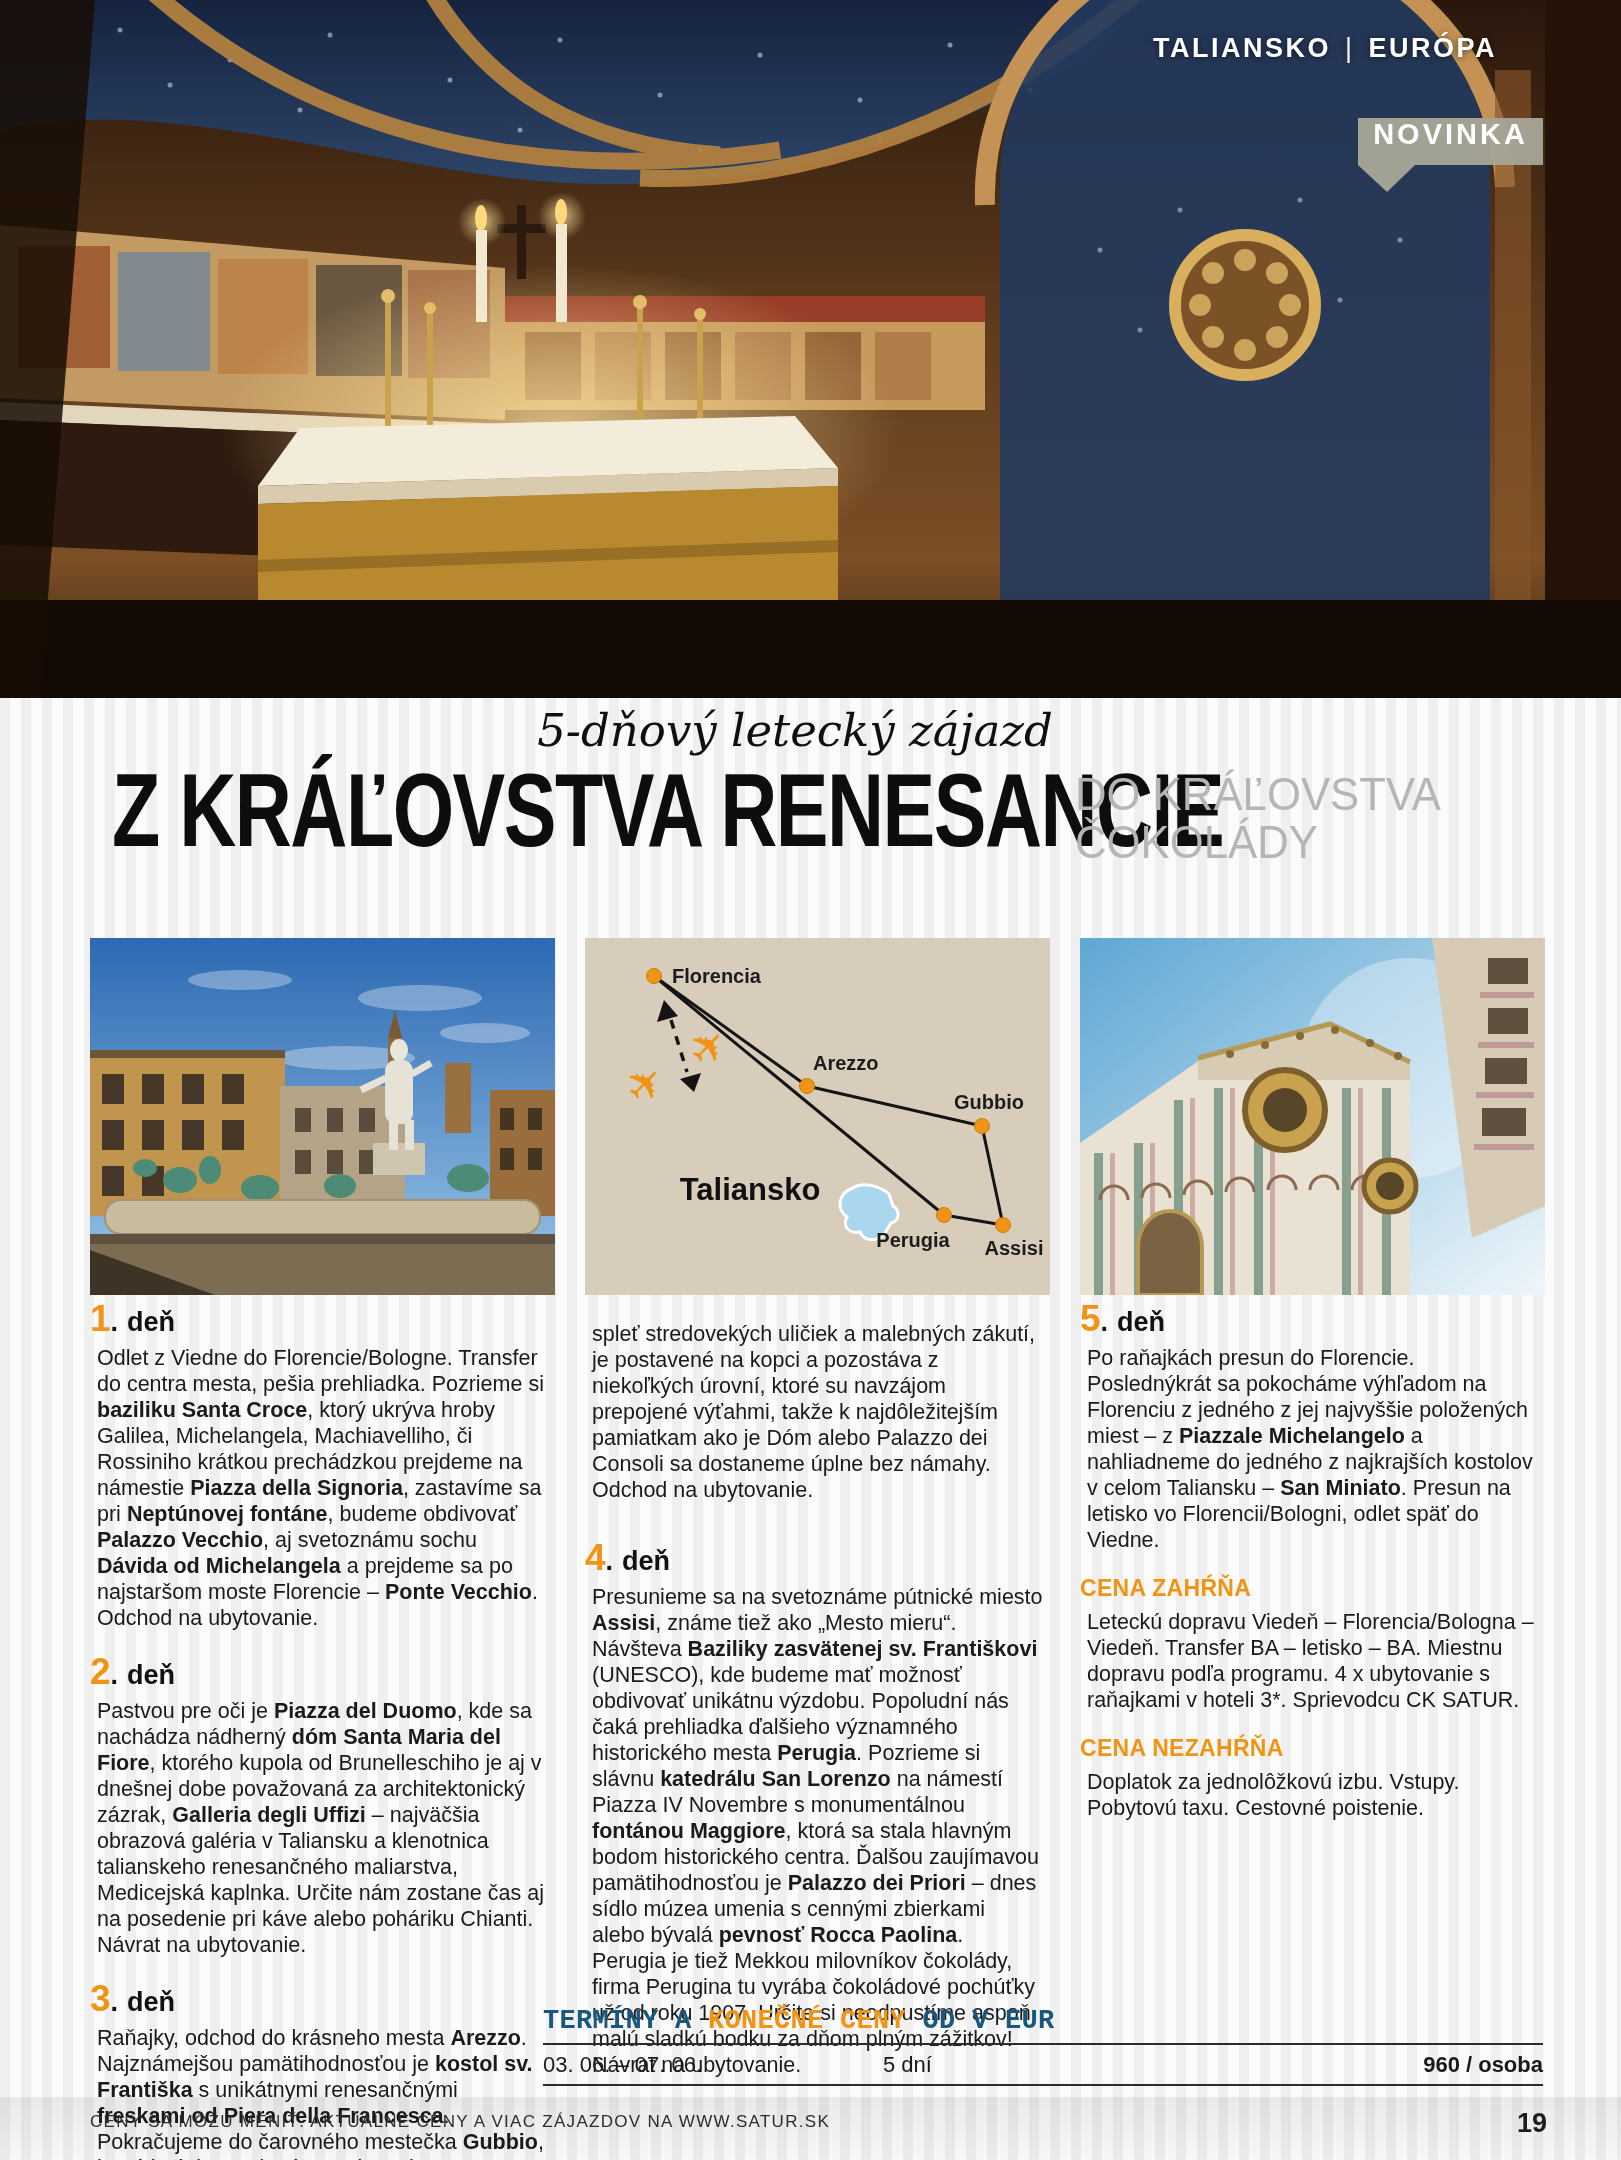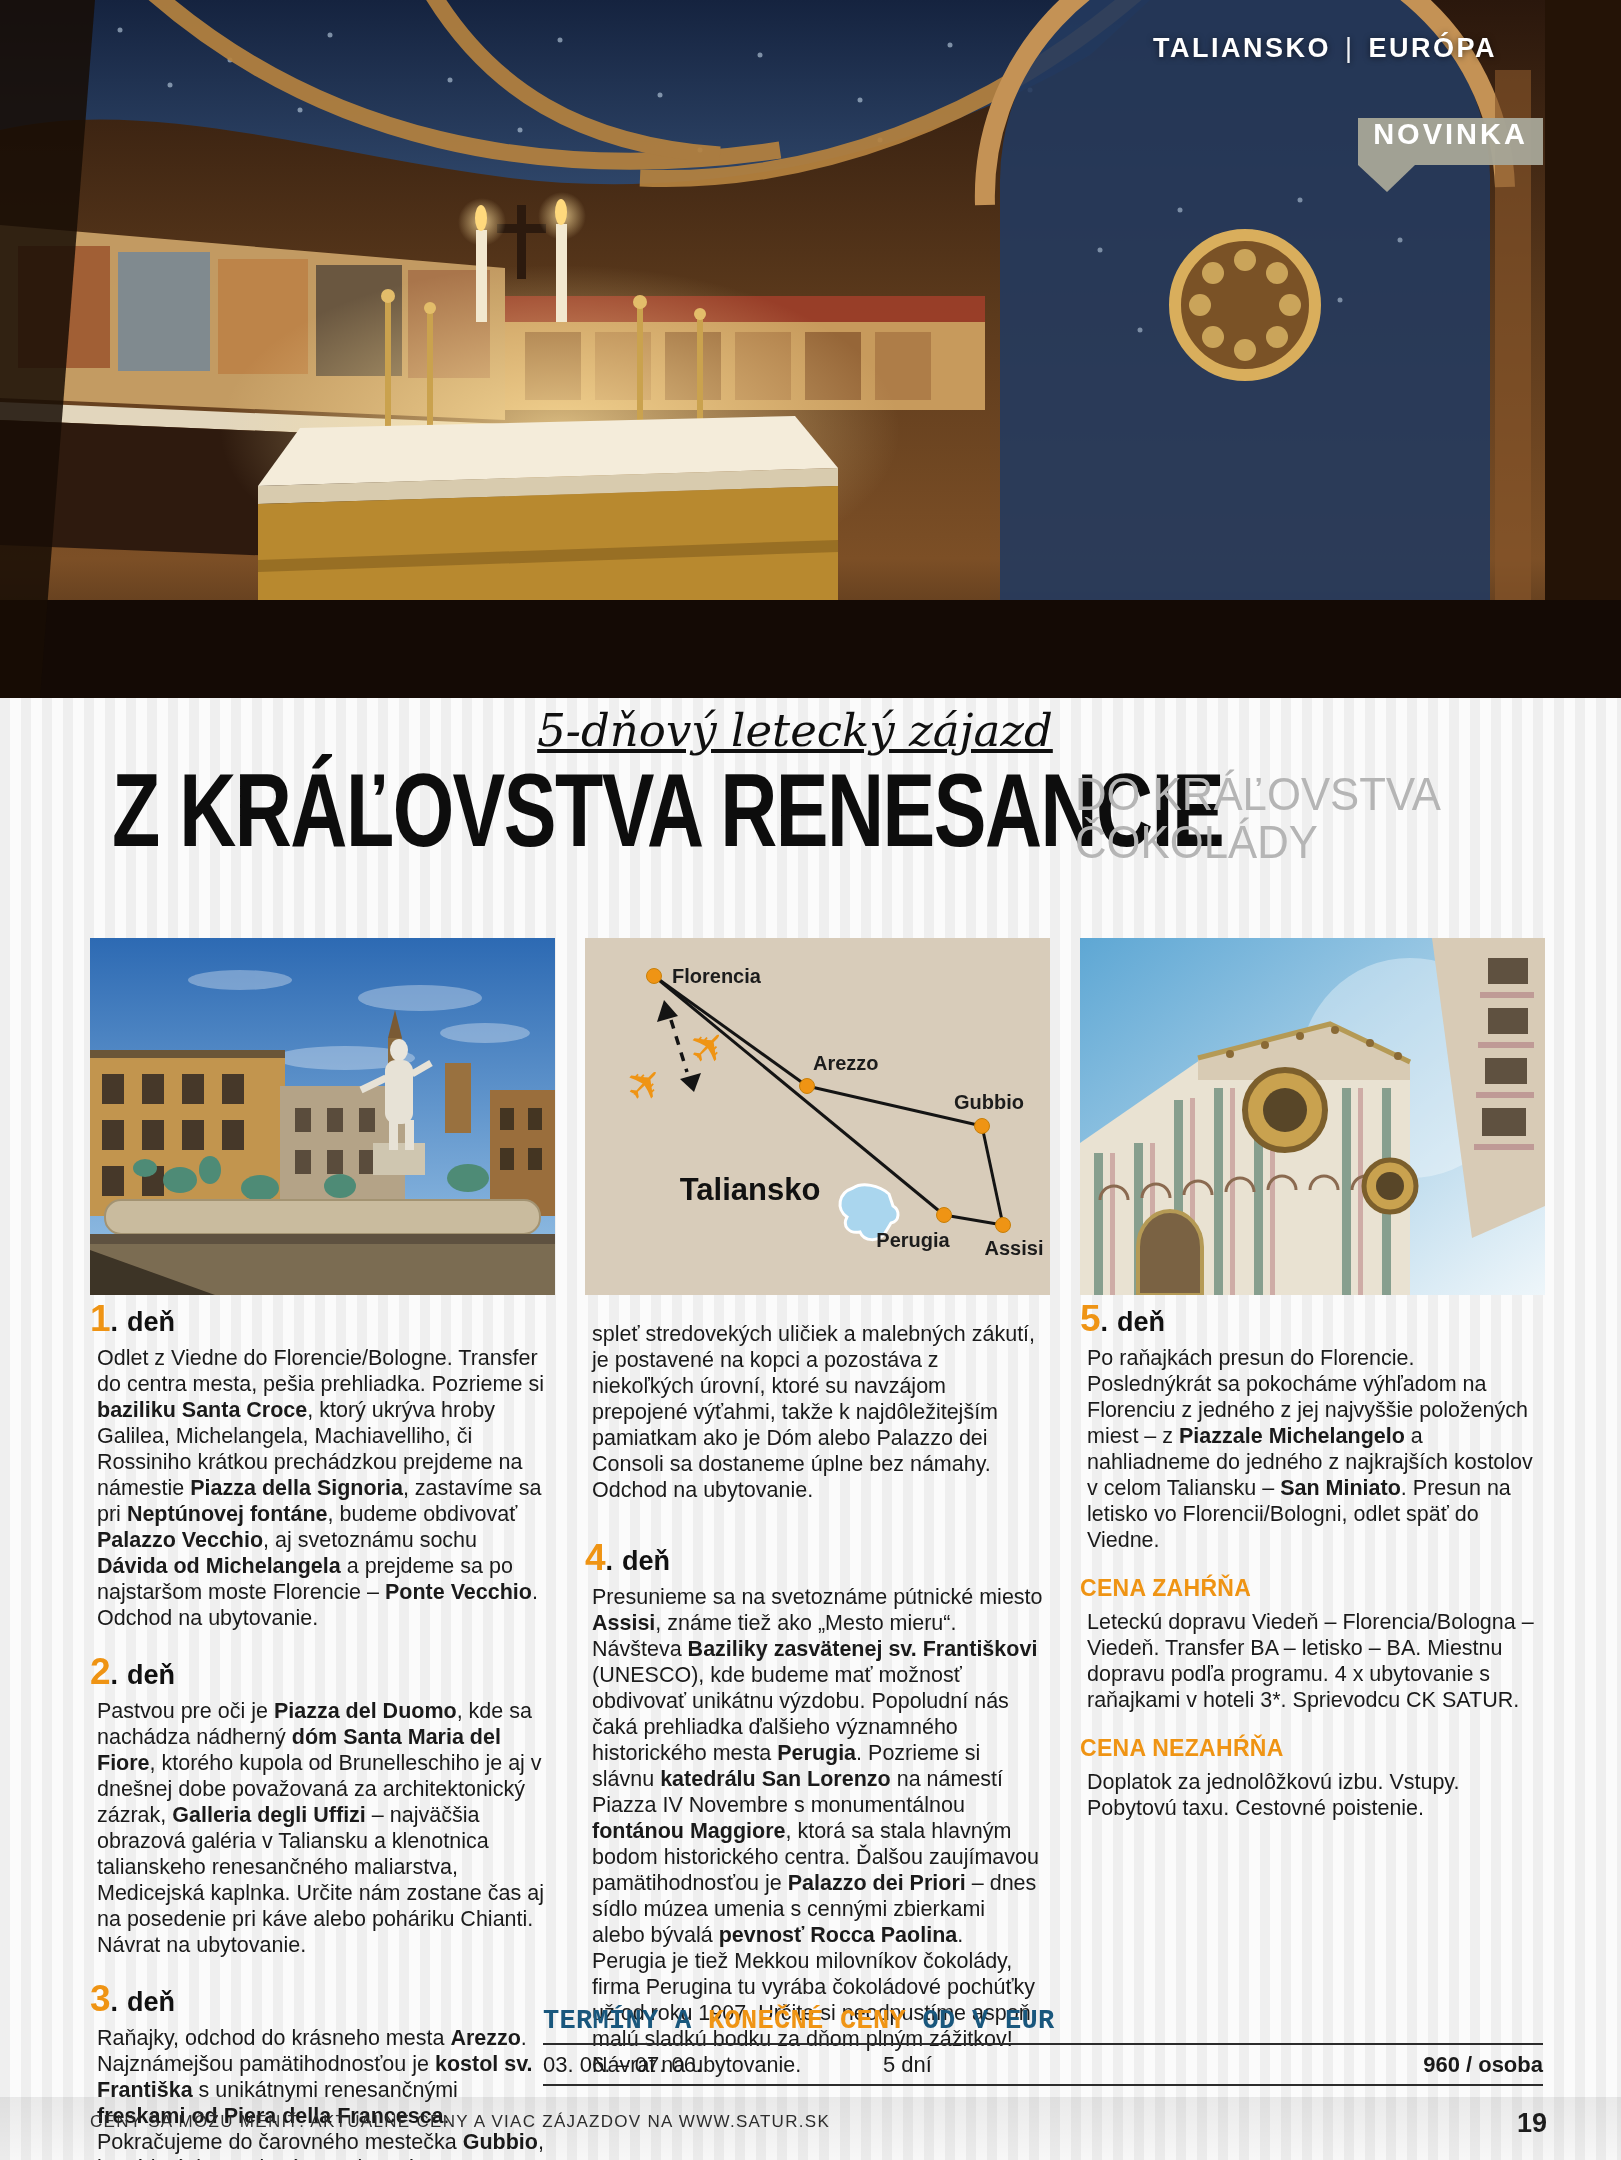--- a/index.html
+++ b/index.html
@@ -11,21 +11,21 @@
   .hero svg{display:block;}
   .region-label{position:absolute;top:33px;right:124px;display:flex;align-items:center;gap:14px;
     color:#fff;font-size:27px;font-weight:bold;letter-spacing:2.5px;text-shadow:0 1px 6px rgba(0,0,0,.55);}
   .region-label .sep{font-weight:normal;opacity:.95;}
   .badge{position:absolute;left:1358px;top:118px;width:185px;height:47px;background:rgba(167,165,151,.96);
     display:flex;justify-content:center;color:#fff;font-size:29px;font-weight:bold;letter-spacing:3px;}
   .badge-tail{position:absolute;left:0;top:47px;width:0;height:0;
     border-left:29px solid transparent;border-right:28px solid transparent;border-top:27px solid rgba(167,165,151,.96);}
   
   .subtitle{position:absolute;left:90px;top:704px;width:1410px;text-align:center;
-    font-family:"DejaVu Serif",serif;font-style:italic;font-size:45px;color:#101010;text-decoration:underline;}
+    font-family:"DejaVu Serif",serif;font-style:italic;font-size:45px;color:#101010;}
   .main-title{position:absolute;left:112px;top:758px;margin:0;font-size:104px;line-height:1;}
   .condensed{display:inline-block;transform:scaleX(.76);transform-origin:left center;
     font-weight:bold;letter-spacing:-2px;color:#0d0d0d;white-space:nowrap;}
   .title-secondary{position:absolute;left:1075px;top:770px;color:#b5b5b5;font-size:47px;line-height:48px;}
   .title-secondary div{display:inline-block;transform:scaleX(.93);transform-origin:left center;white-space:nowrap;}
   
   .media-row{position:absolute;left:90px;top:938px;width:1455px;display:flex;gap:30px;}
   .media-row figure{margin:0;width:465px;height:357px;overflow:hidden;}
   .media-row svg{display:block;}
   

